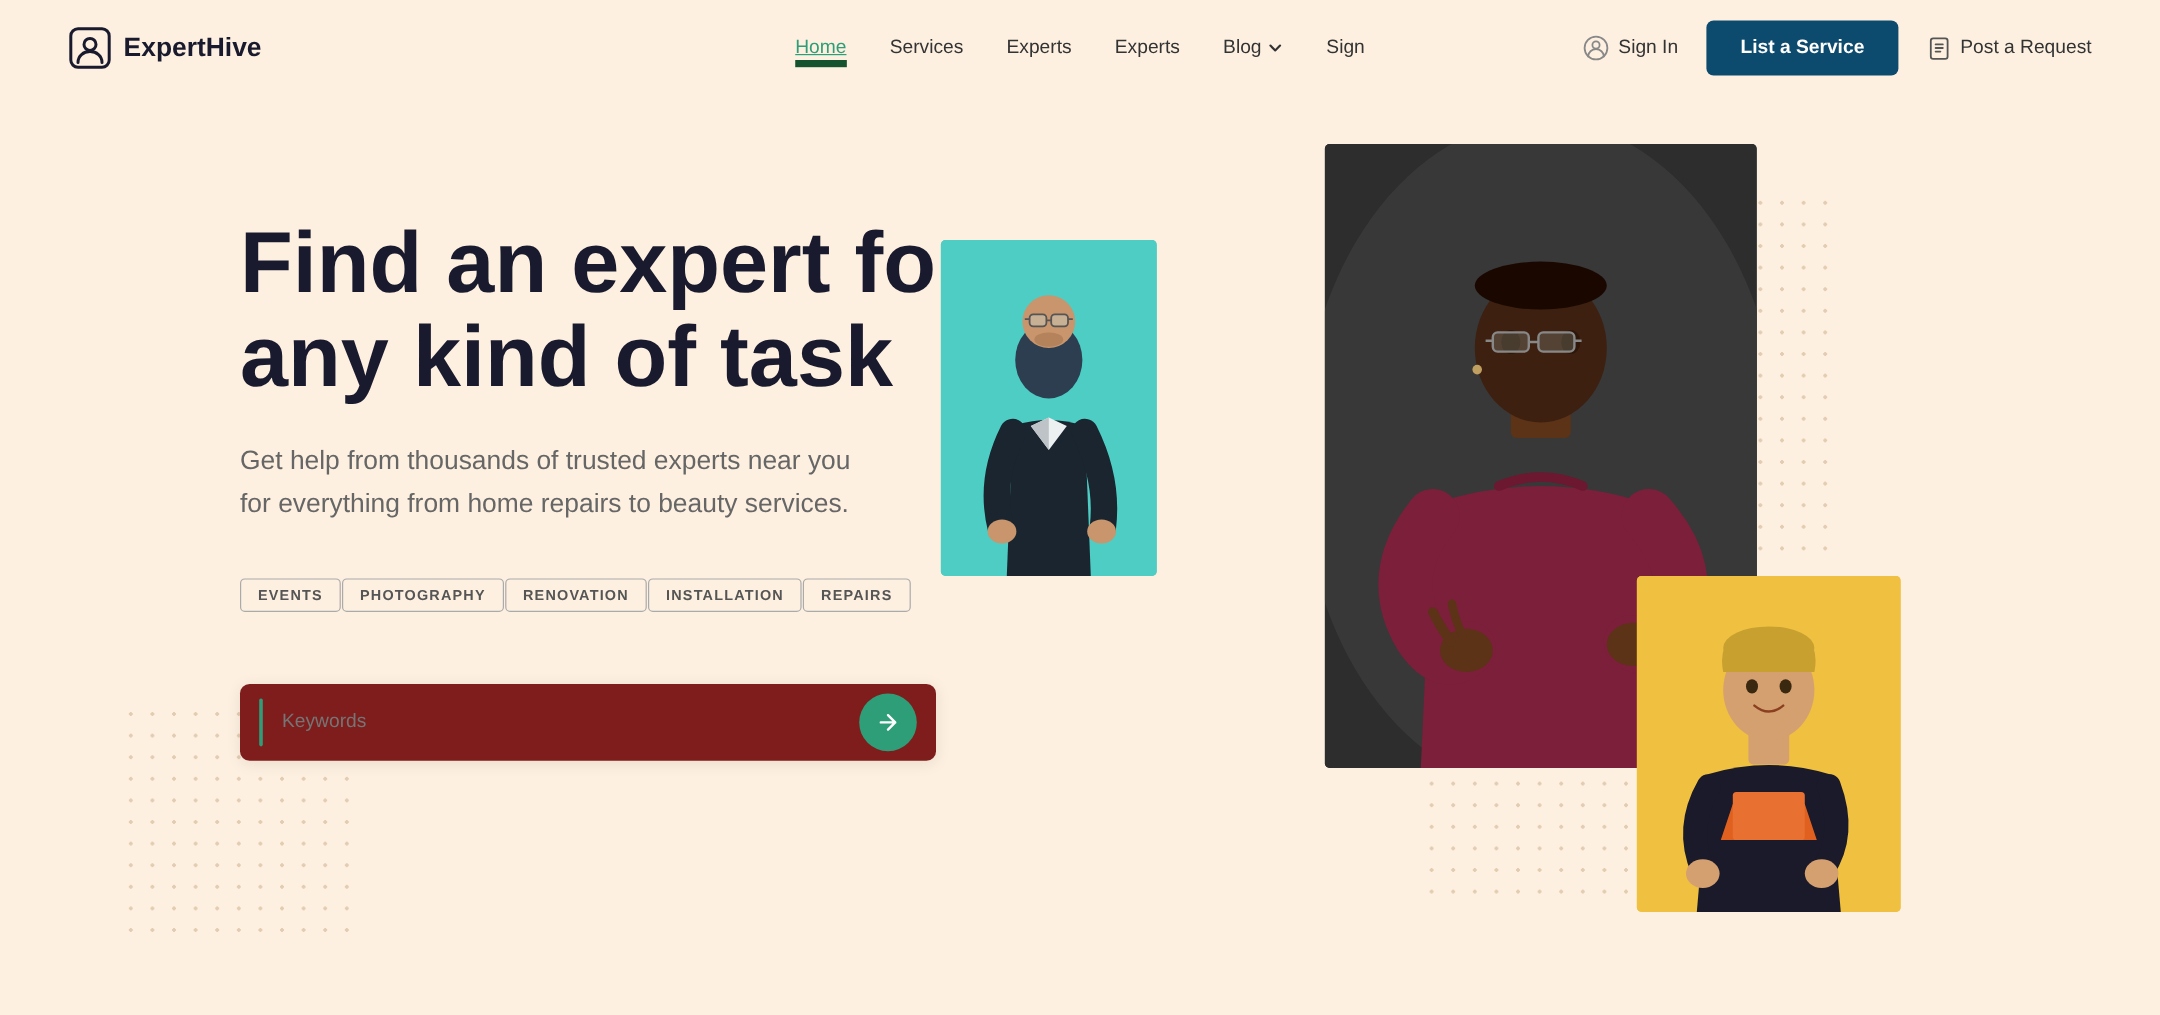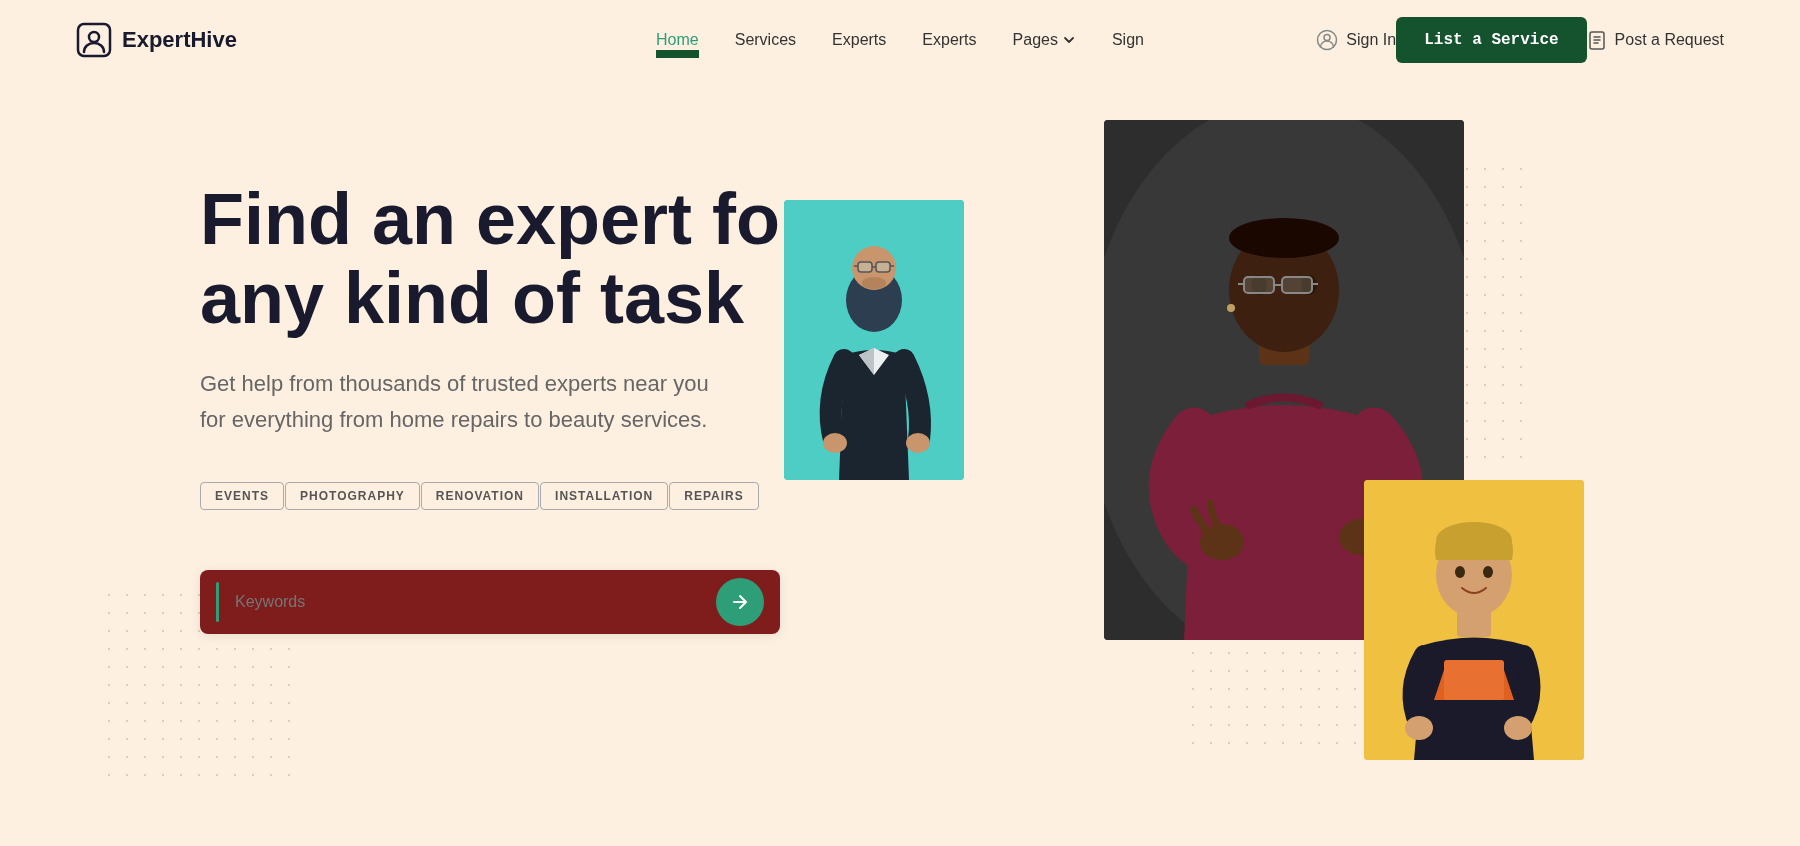--- a/index.html
+++ b/index.html
@@ -10,21 +10,21 @@
       width: 1800px;
       min-height: 846px;
       overflow-x: hidden;
     }
 
     
     nav {
       display: flex;
       align-items: center;
       justify-content: space-between;
-      padding: 0 76px;
+      padding: 0 57px;
       height: 80px;
       background: #fdf0e0;
       position: relative;
       z-index: 10;
     }
 
     .nav-logo {
       display: flex;
       align-items: center;
       gap: 10px;
@@ -51,62 +51,63 @@
 
     .nav-links a {
       text-decoration: none;
       color: #333;
       font-size: 16px;
       font-weight: 500;
     }
 
     .nav-links a.active {
       color: #2e9e78;
-      border-bottom: 8px solid #14532d;
+      border-bottom: 6px solid #14532d;
       padding-bottom: 2px;
+      text-decoration: underline;
     }
 
     .nav-pages {
       display: flex;
       align-items: center;
       gap: 4px;
     }
 
     .nav-pages svg {
       width: 14px;
       height: 14px;
     }
 
     .nav-right {
       display: flex;
       align-items: center;
+      gap: 24px;
     }
 
     .sign-in {
       display: flex;
       align-items: center;
       gap: 8px;
       color: #333;
       font-size: 16px;
       font-weight: 500;
       text-decoration: none;
       cursor: pointer;
     }
 
     .btn-list-service {
-      background: #14532d;
+      background: #0c4a6e;
       color: #fff;
       border: none;
       padding: 14px 28px;
       border-radius: 6px;
       font-size: 16px;
       font-weight: 600;
       cursor: pointer;
       white-space: nowrap;
-      font-family: Liberation Mono, monospace;
     }
 
     .post-request {
       display: flex;
       align-items: center;
       gap: 8px;
       color: #333;
       font-size: 16px;
       font-weight: 500;
       text-decoration: none;
@@ -314,21 +315,21 @@
     <span>ExpertHive</span>
   </a>
 
   <ul class="nav-links">
     <li><a href="#" class="active">Home</a></li>
     <li><a href="#">Services</a></li>
     <li><a href="#">Experts</a></li>
     <li><a href="#">Experts</a></li>
     <li>
       <a href="#" class="nav-pages">
-        <span>Pages</span>
+        <span>Blog</span>
         <svg viewBox="0 0 14 14" fill="none">
           <path d="M3 5l4 4 4-4" stroke="#333" stroke-width="1.8" stroke-linecap="round" stroke-linejoin="round"></path>
         </svg>
       </a>
     </li>
     <li><a href="#">Sign</a></li>
   </ul>
 
   <div class="nav-right">
     <a href="#" class="sign-in">

